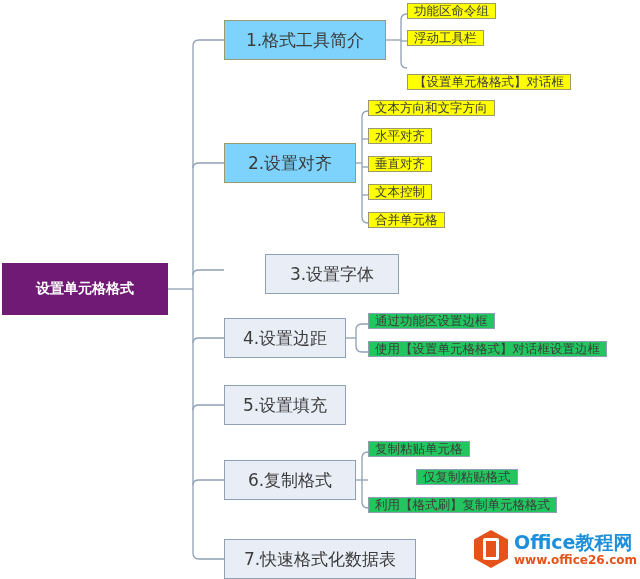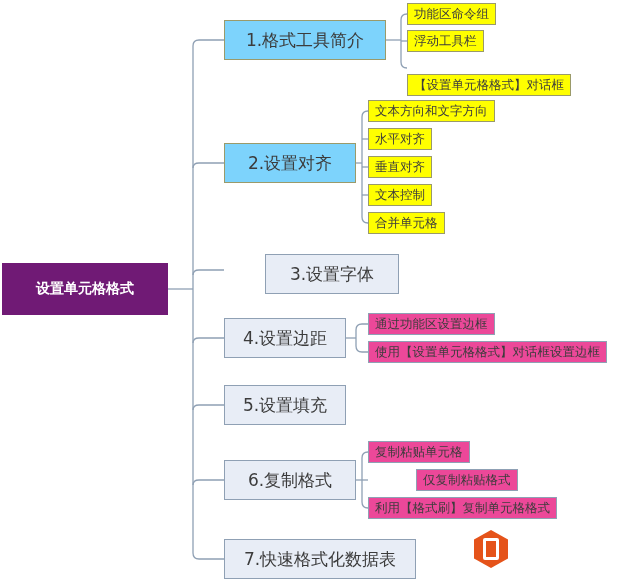--- a/index.html
+++ b/index.html
@@ -4,23 +4,23 @@
 <style>
   html, body { margin:0; padding:0; }
   body { width:640px; height:579px; background:#ffffff; position:relative; overflow:hidden;
          font-family:"DejaVu Sans", "Liberation Sans", sans-serif; }
   svg.lines { position:absolute; left:0; top:0; width:640px; height:579px; }
   .node { position:absolute; box-sizing:border-box; display:flex; align-items:center; justify-content:center; white-space:nowrap; }
   .root { left:2px; top:263px; width:166px; height:52px; background:#701a75; color:#fff; font-weight:bold; font-size:14px; }
   .l1 { height:40px; font-size:17px; color:#3c3c3c; border:1px solid #8fa0b4; }
   .l1.yellow { background:#7dd3fc; border-color:#9a9a6a; }
   .l1.blue { background:#e8edf6; }
-  .l2 { height:22px; font-size:12.5px; color:#3c3c3c; padding:0 6px; border:1px solid #8fa0b4; justify-content:flex-start; }
+  .l2 { height:16px; font-size:12.5px; color:#3c3c3c; padding:0 6px; border:1px solid #8fa0b4; justify-content:flex-start; }
   .l2.yellow { background:#ffff00; border-color:#9a9a6a; }
-  .l2.pale { background:#ec4899; }
+  .l2.pale { background:#22c55e; }
   .logo { position:absolute; left:474px; top:530px; display:flex; align-items:center; }
   .logo .hex { width:34px; height:38px; background:#e5531a; clip-path:polygon(50% 0,100% 25%,100% 75%,50% 100%,0 75%,0 25%); display:flex; align-items:center; justify-content:center; }
   .logo .hex span { width:10px; height:16px; border:3px solid #fff; border-radius:2px; }
   .logo .txt { margin-left:6px; line-height:1; }
   .logo .t1 { color:#1e8fd8; font-weight:bold; font-size:19px; }
   .logo .t2 { color:#e5531a; font-weight:bold; font-size:12px; margin-top:2px; }
 </style>
 </head>
 <body>
 
@@ -84,13 +84,17 @@
 <div class="node l2 pale" style="left:368px;top:341px;">使用【设置单元格格式】对话框设置边框</div>
 
 <div class="node l2 pale" style="left:368px;top:441px;">复制粘贴单元格</div>
 <div class="node l2 pale" style="left:368px;top:469px;margin-left:48px;">仅复制粘贴格式</div>
 <div class="node l2 pale" style="left:368px;top:497px;">利用【格式刷】复制单元格格式</div>
 
 <div class="logo">
   <div class="hex">
       <span></span>
     </div>
+  <div class="txt">
+    <div class="t1">Office教程网</div>
+    <div class="t2">www.office26.com</div>
+  </div>
 </div>
 
 </body></html>

